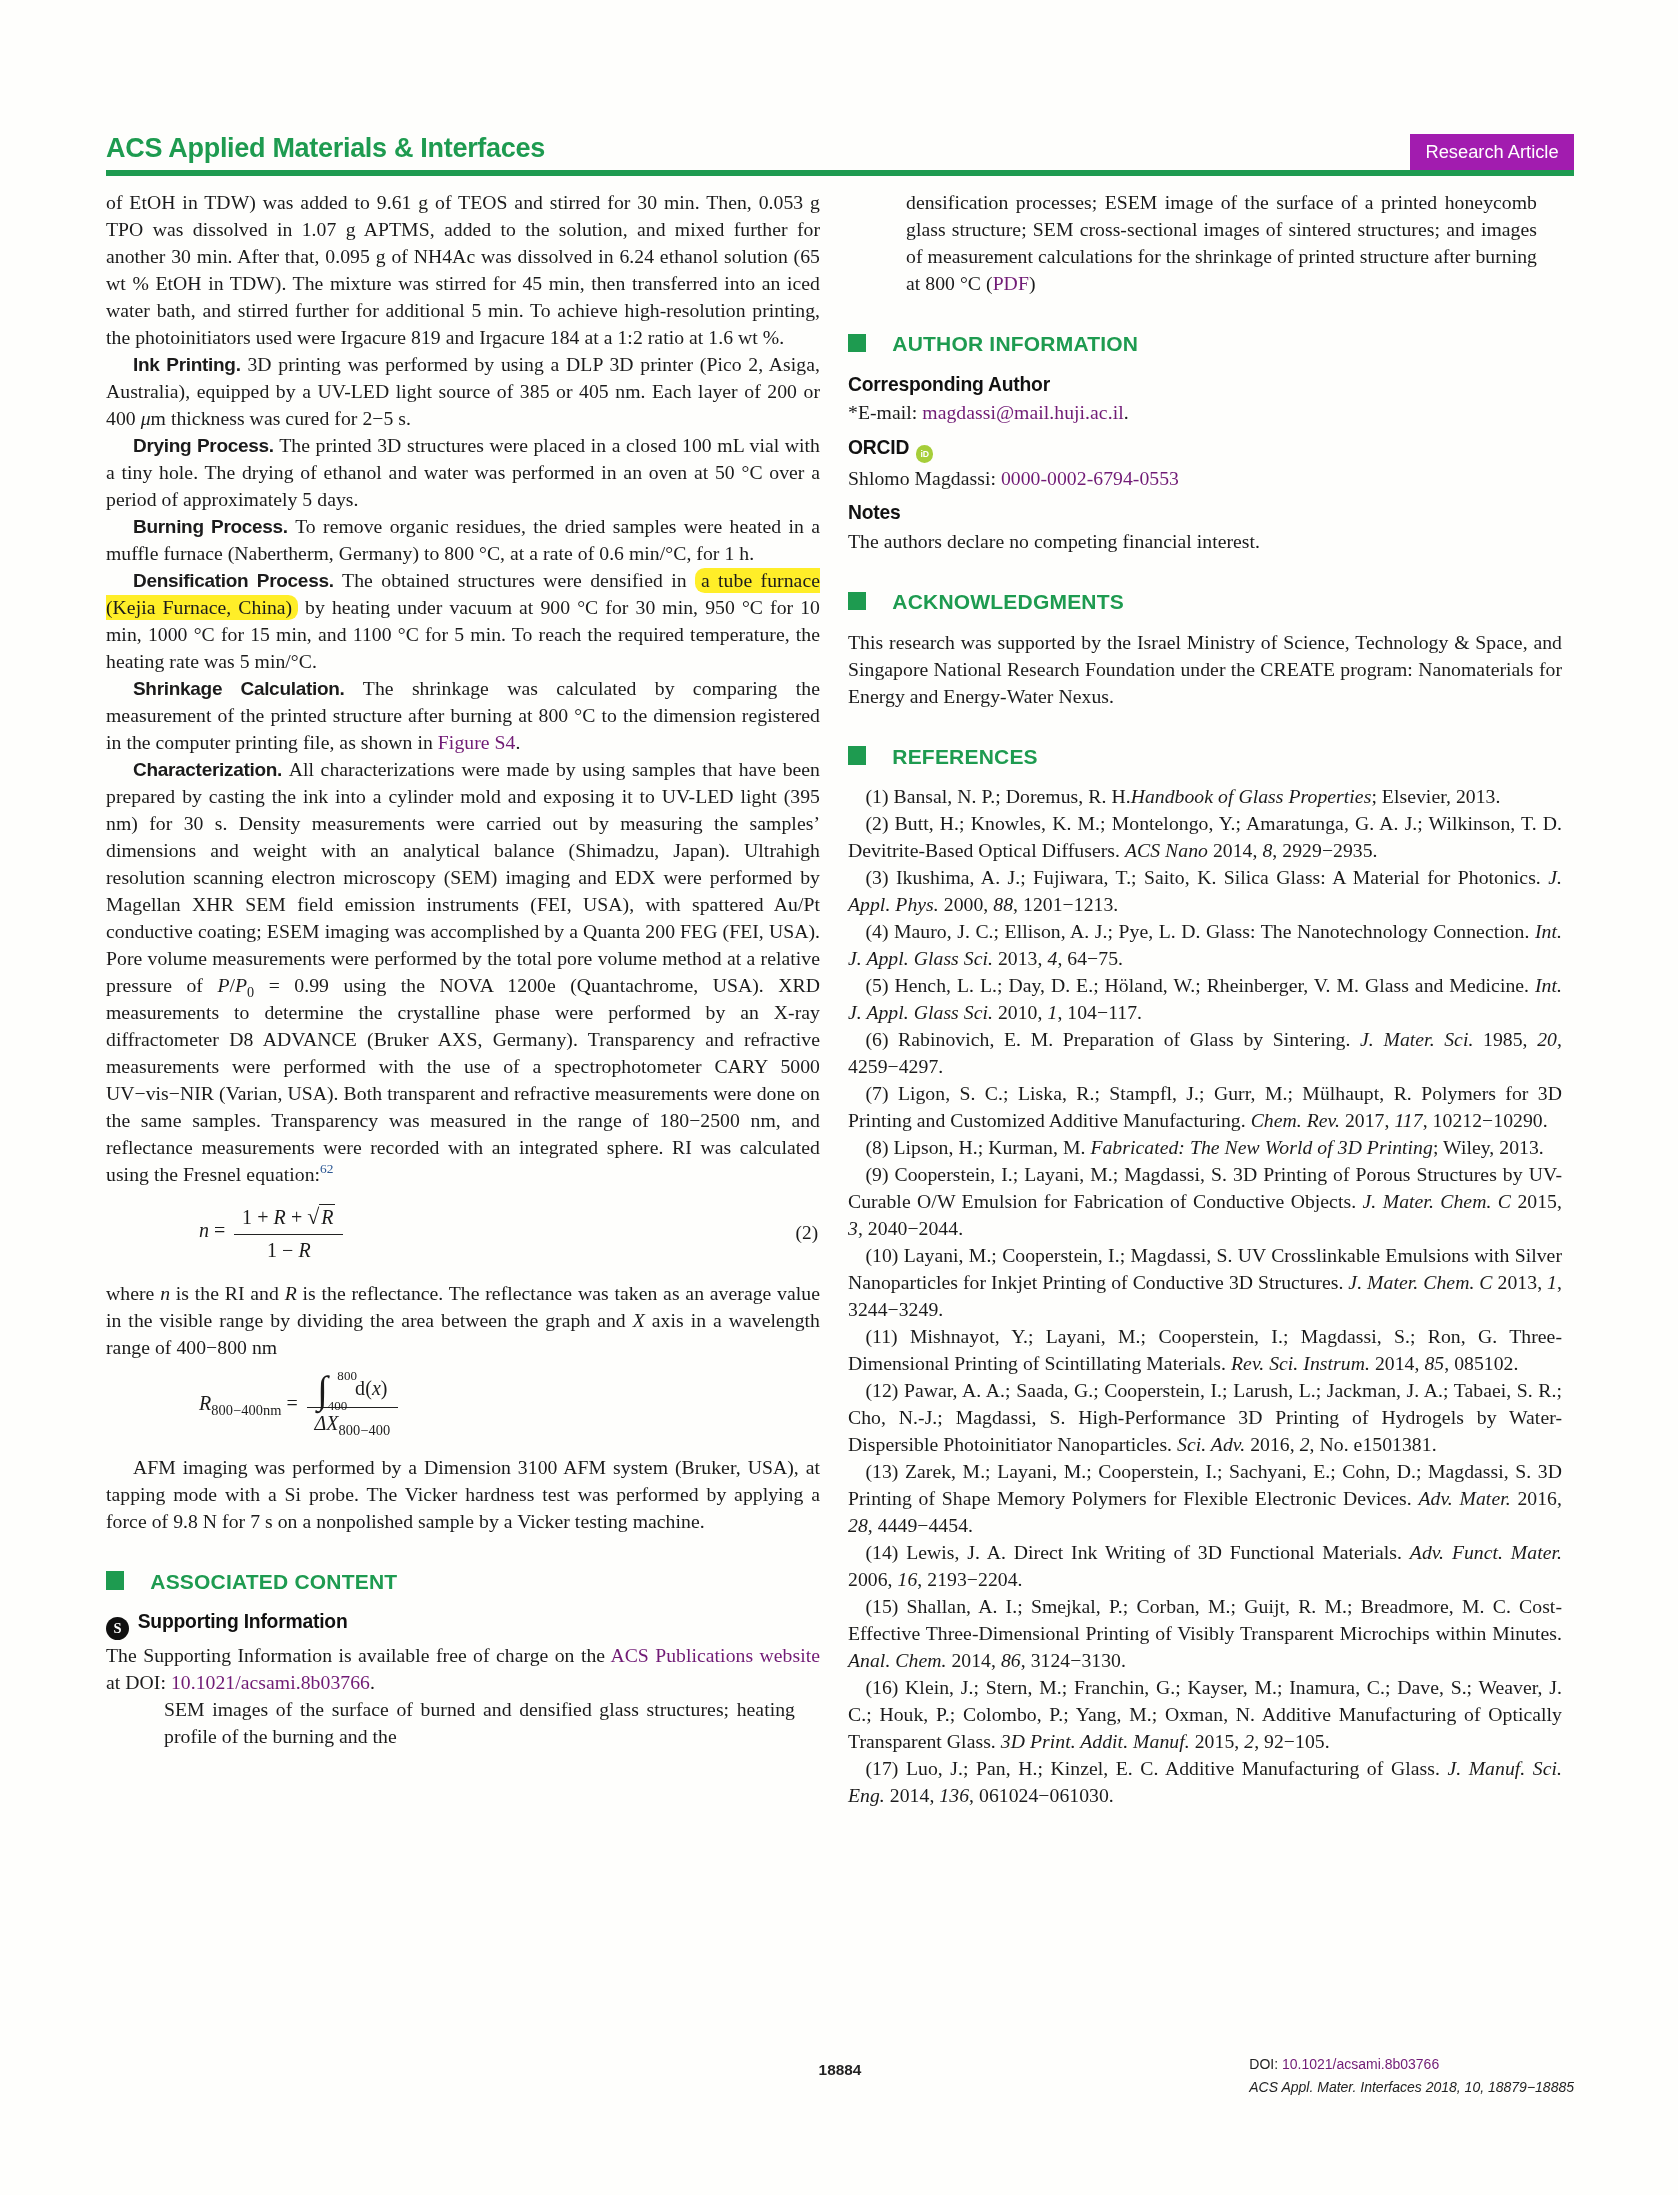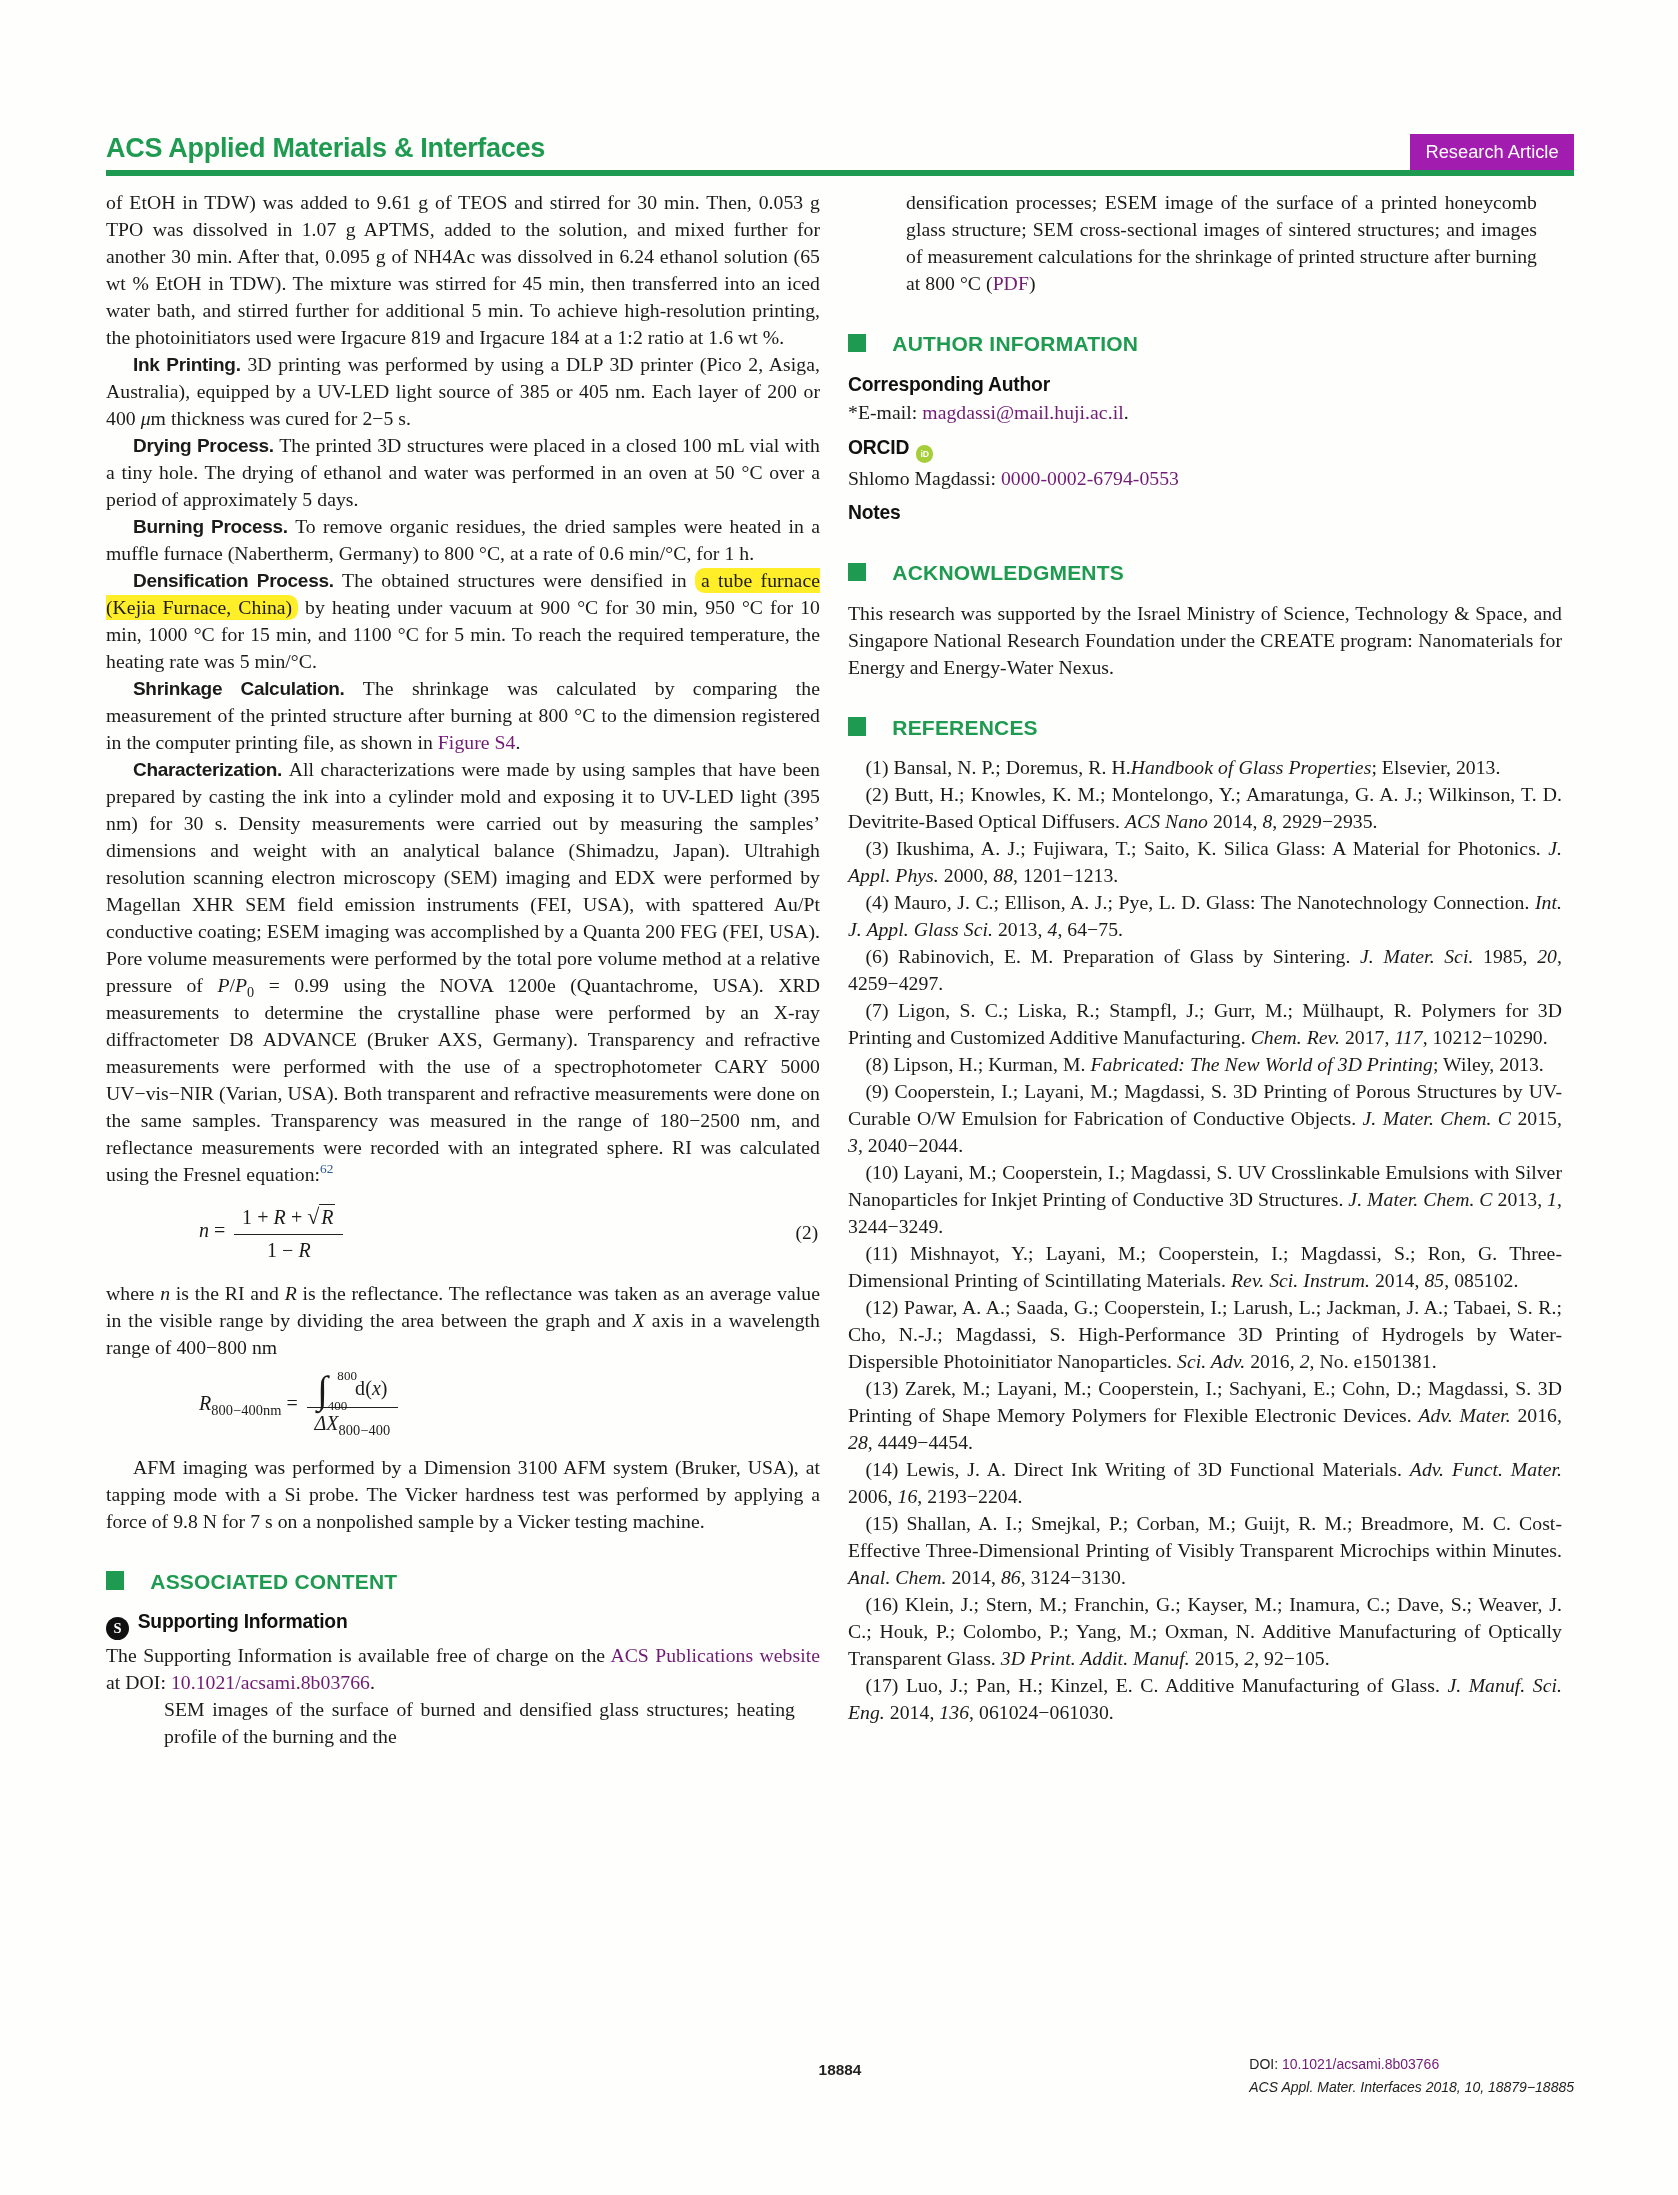--- a/index.html
+++ b/index.html
@@ -91,27 +91,29 @@
         <p class="para blockindent"><span>SEM images of the surface of burned and densified glass structures; heating profile of the burning and the</span></p>
       </div>
     <div class="col" id="col-right">
         <p class="para blockindent cont"><span>densification processes; ESEM image of the surface of a printed honeycomb glass structure; SEM cross-sectional images of sintered structures; and images of measurement calculations for the shrinkage of printed structure after burning at 800 °C (</span><a class="s-link">PDF</a><span>)</span></p>
         <div class="hgreen"><span class="sq"></span><span>AUTHOR INFORMATION</span></div>
         <div class="sh"><span>Corresponding Author</span></div>
         <p class="para cont"><span>*E-mail: </span><a class="s-link">magdassi@mail.huji.ac.il</a><span>.</span></p>
         <div class="sh"><span>ORCID</span><span class="icon-orcid">iD</span></div>
         <p class="para cont"><span>Shlomo Magdassi: </span><a class="s-link">0000-0002-6794-0553</a></p>
         <div class="sh"><span>Notes</span></div>
+        <p class="para cont"><span>The authors declare no competing financial interest.</span></p>
         <div class="hgreen"><span class="sq"></span><span>ACKNOWLEDGMENTS</span></div>
         <p class="para cont"><span>This research was supported by the Israel Ministry of Science, Technology &amp; Space, and Singapore National Research Foundation under the CREATE program: Nanomaterials for Energy and Energy-Water Nexus.</span></p>
         <div class="hgreen"><span class="sq"></span><span>REFERENCES</span></div>
         <p class="para ref"><span>(1) Bansal, N. P.; Doremus, R. H.</span><span class="s-i">Handbook of Glass Properties</span><span>; Elsevier, 2013.</span></p>
         <p class="para ref"><span>(2) Butt, H.; Knowles, K. M.; Montelongo, Y.; Amaratunga, G. A. J.; Wilkinson, T. D. Devitrite-Based Optical Diffusers. </span><span class="s-i">ACS Nano</span><span> </span><span class="s-b">2014</span><span>, </span><span class="s-i">8</span><span>, 2929−2935.</span></p>
         <p class="para ref"><span>(3) Ikushima, A. J.; Fujiwara, T.; Saito, K. Silica Glass: A Material for Photonics. </span><span class="s-i">J. Appl. Phys.</span><span> </span><span class="s-b">2000</span><span>, </span><span class="s-i">88</span><span>, 1201−1213.</span></p>
         <p class="para ref"><span>(4) Mauro, J. C.; Ellison, A. J.; Pye, L. D. Glass: The Nanotechnology Connection. </span><span class="s-i">Int. J. Appl. Glass Sci.</span><span> </span><span class="s-b">2013</span><span>, </span><span class="s-i">4</span><span>, 64−75.</span></p>
+        <p class="para ref"><span>(5) Hench, L. L.; Day, D. E.; Höland, W.; Rheinberger, V. M. Glass and Medicine. </span><span class="s-i">Int. J. Appl. Glass Sci.</span><span> </span><span class="s-b">2010</span><span>, </span><span class="s-i">1</span><span>, 104−117.</span></p>
         <p class="para ref"><span>(6) Rabinovich, E. M. Preparation of Glass by Sintering. </span><span class="s-i">J. Mater. Sci.</span><span> </span><span class="s-b">1985</span><span>, </span><span class="s-i">20</span><span>, 4259−4297.</span></p>
         <p class="para ref"><span>(7) Ligon, S. C.; Liska, R.; Stampfl, J.; Gurr, M.; Mülhaupt, R. Polymers for 3D Printing and Customized Additive Manufacturing. </span><span class="s-i">Chem. Rev.</span><span> </span><span class="s-b">2017</span><span>, </span><span class="s-i">117</span><span>, 10212−10290.</span></p>
         <p class="para ref"><span>(8) Lipson, H.; Kurman, M. </span><span class="s-i">Fabricated: The New World of 3D Printing</span><span>; Wiley, 2013.</span></p>
         <p class="para ref"><span>(9) Cooperstein, I.; Layani, M.; Magdassi, S. 3D Printing of Porous Structures by UV-Curable O/W Emulsion for Fabrication of Conductive Objects. </span><span class="s-i">J. Mater. Chem. C</span><span> </span><span class="s-b">2015</span><span>, </span><span class="s-i">3</span><span>, 2040−2044.</span></p>
         <p class="para ref"><span>(10) Layani, M.; Cooperstein, I.; Magdassi, S. UV Crosslinkable Emulsions with Silver Nanoparticles for Inkjet Printing of Conductive 3D Structures. </span><span class="s-i">J. Mater. Chem. C</span><span> </span><span class="s-b">2013</span><span>, </span><span class="s-i">1</span><span>, 3244−3249.</span></p>
         <p class="para ref"><span>(11) Mishnayot, Y.; Layani, M.; Cooperstein, I.; Magdassi, S.; Ron, G. Three-Dimensional Printing of Scintillating Materials. </span><span class="s-i">Rev. Sci. Instrum.</span><span> </span><span class="s-b">2014</span><span>, </span><span class="s-i">85</span><span>, 085102.</span></p>
         <p class="para ref"><span>(12) Pawar, A. A.; Saada, G.; Cooperstein, I.; Larush, L.; Jackman, J. A.; Tabaei, S. R.; Cho, N.-J.; Magdassi, S. High-Performance 3D Printing of Hydrogels by Water-Dispersible Photoinitiator Nanoparticles. </span><span class="s-i">Sci. Adv.</span><span> </span><span class="s-b">2016</span><span>, </span><span class="s-i">2</span><span>, No. e1501381.</span></p>
         <p class="para ref"><span>(13) Zarek, M.; Layani, M.; Cooperstein, I.; Sachyani, E.; Cohn, D.; Magdassi, S. 3D Printing of Shape Memory Polymers for Flexible Electronic Devices. </span><span class="s-i">Adv. Mater.</span><span> </span><span class="s-b">2016</span><span>, </span><span class="s-i">28</span><span>, 4449−4454.</span></p>
         <p class="para ref"><span>(14) Lewis, J. A. Direct Ink Writing of 3D Functional Materials. </span><span class="s-i">Adv. Funct. Mater.</span><span> </span><span class="s-b">2006</span><span>, </span><span class="s-i">16</span><span>, 2193−2204.</span></p>
         <p class="para ref"><span>(15) Shallan, A. I.; Smejkal, P.; Corban, M.; Guijt, R. M.; Breadmore, M. C. Cost-Effective Three-Dimensional Printing of Visibly Transparent Microchips within Minutes. </span><span class="s-i">Anal. Chem.</span><span> </span><span class="s-b">2014</span><span>, </span><span class="s-i">86</span><span>, 3124−3130.</span></p>

